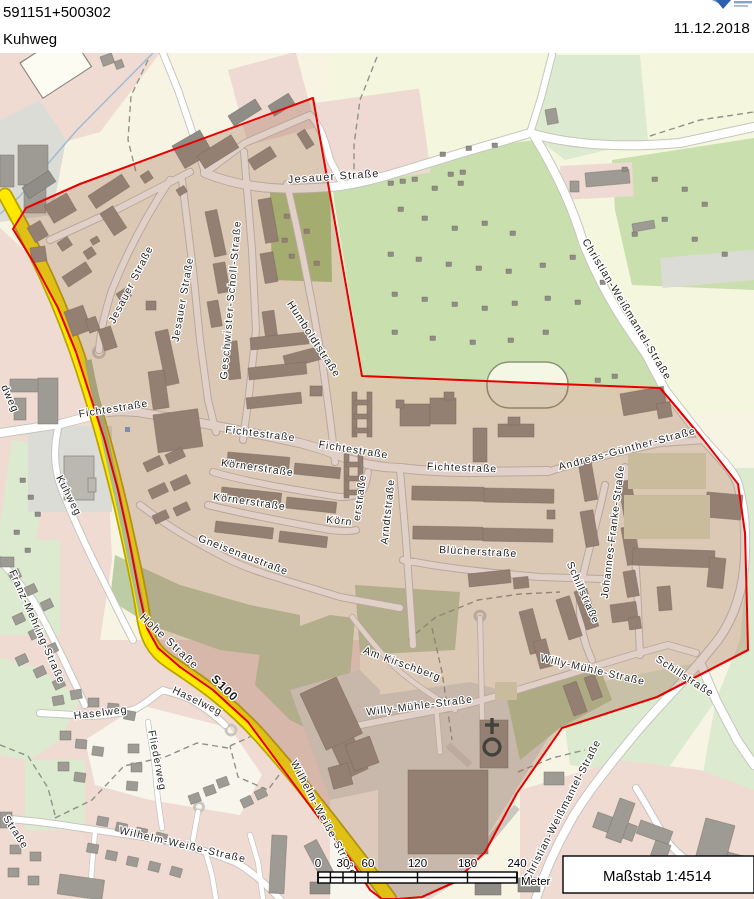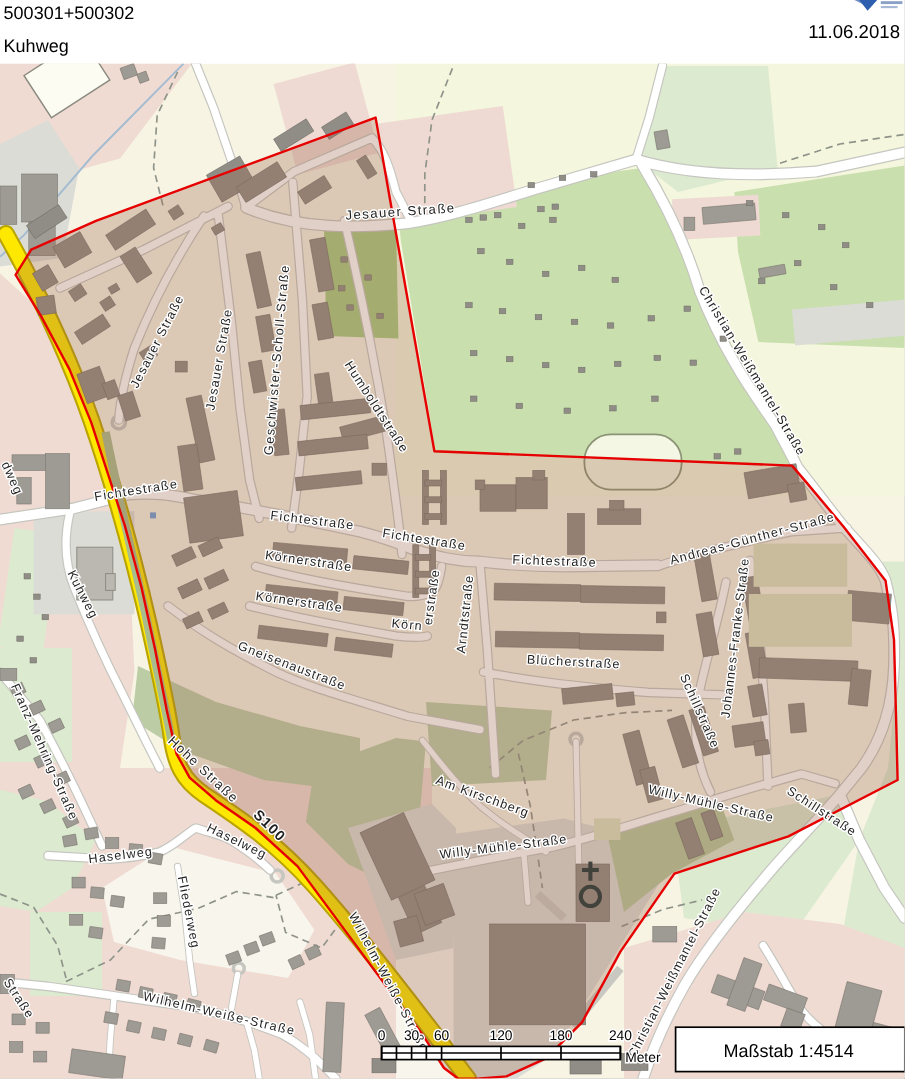--- a/index.html
+++ b/index.html
@@ -48,23 +48,23 @@
   .sbar-box{fill:#fff;stroke:#000;stroke-width:1.4;}
   .mass-box{fill:#fff;stroke:#000;stroke-width:1.4;}
   .mass-text{font-size:15px;fill:#000;}
 </style>
 </head>
 <body>
 
 <div id="page">
 
   <div id="header">
-    <div class="hdr-code">500301+500302</div>
+    <div class="hdr-code">591151+500302</div>
     <div class="hdr-city">Kuhweg</div>
-    <div class="hdr-date">11.06.2018</div>
+    <div class="hdr-date">11.12.2018</div>
     <svg id="logo" viewBox="0 0 100 11">
       <polygon points="58,0 63,0 66,4" fill="#6f8fc4"></polygon>
       <polygon points="62,0 77,0 69,9" fill="#2e5fae"></polygon>
       <rect x="80" y="1" width="18" height="2.4" fill="#8aa0c6"></rect>
       <rect x="80" y="5" width="14" height="1.8" fill="#a9b8d4"></rect>
     </svg>
   </div>
 
   <div id="map-wrap">
   <svg id="map" width="754" height="846" viewBox="0 53 754 846">

